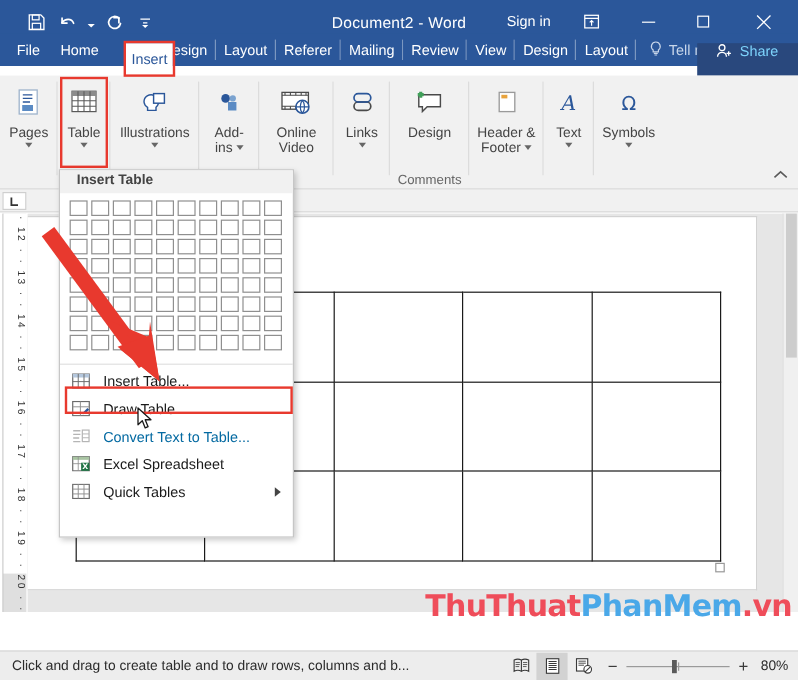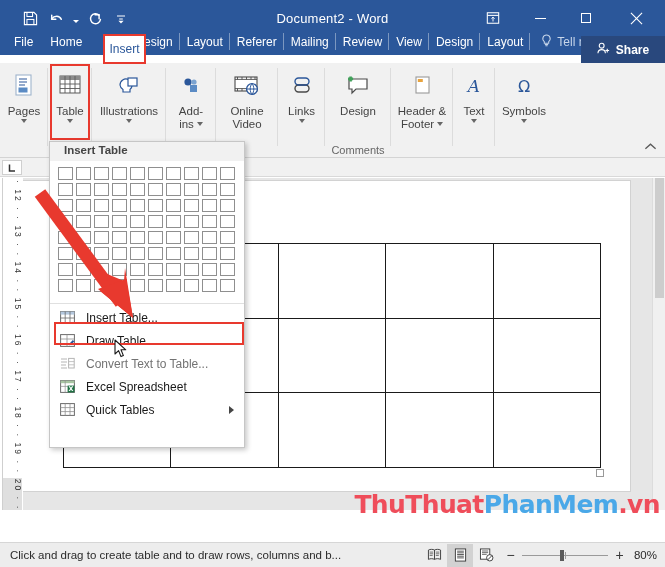--- a/index.html
+++ b/index.html
@@ -73,22 +73,22 @@
     display: flex; align-items: center; justify-content: center; width: 100%; height: 100%;
     font-size: 12px; color: #2b579a;
   }
   .insert-hl {
     position: absolute; left: 103px; top: 34px; width: 43px; height: 30px;
     border: 2px solid #e8392e; pointer-events: none; z-index: 6;
   }
   .tellme { display: flex; align-items: center; gap: 5px; color: #c8d6ea; padding: 0 9px 0 11px; }
   .share-btn {
     position: absolute; right: 0; top: 36px; height: 27px; width: 84px;
-    background: #29487d; display: flex; align-items: center; justify-content: center;
-    gap: 5px; color: #ffffff; font-size: 12px; font-weight: bold;
+    background: #29487d; display: flex; justify-content: center;
+    gap: 5px; color: #7dd3fc; font-size: 12px;
   }
 
   
   .ribbon {
     position: absolute; left: 0; top: 63px; width: 665px; height: 95px;
     background: #f1f1f1; border-bottom: 1px solid #d4d4d4;
   }
   .rgroups { display: flex; align-items: flex-start; height: 95px; }
   .rgroup {
     position: relative; height: 95px; display: flex; flex-direction: column;
@@ -185,21 +185,21 @@
   .grid {
     position: relative; padding: 6px 0 4px 8px; display: grid;
     grid-template-columns: repeat(10, 18px); grid-auto-rows: 16px; gap: 0px;
   }
   .gcell { width: 15px; height: 13px; border: 1px solid #8f8f8f; background: #ffffff; }
   .tdrop-sep { height: 1px; background: #e0e0e0; margin: 4px 0 2px 0; }
   .mitem {
     display: flex; align-items: center; height: 23px; padding-left: 8px; gap: 10px;
     font-size: 12px; color: #1a1a1a; position: relative;
   }
-  .mitem.disabled { color: #737373; }
+  .mitem.disabled { color: #0369a1; }
   .mi-icon { width: 18px; height: 16px; display: flex; align-items: center; justify-content: center; }
   .submenu-arrow {
     position: absolute; right: 10px; width: 0; height: 0;
     border-top: 4px solid transparent; border-bottom: 4px solid transparent; border-left: 5px solid #444;
   }
   .mitem-hl {
     position: absolute; left: 4px; top: 180px; width: 190px; height: 23px;
     border: 2px solid #e8392e; z-index: 30; pointer-events: none;
   }
 
@@ -270,20 +270,21 @@
       <div class="qat-btn">
         <svg width="12" height="14" viewBox="0 0 12 14">
             <path d="M2 5h8M4.2 8h3.6" stroke="#fff" stroke-width="1.1"></path>
             <path d="M3.4 9.8l2.6 2.6 2.6-2.6z" fill="#fff"></path>
           </svg>
       </div>
     </div>
 
     <div class="doc-title">Document2  -  Word</div>
 
+    <div class="signin">Sign in</div>
 
     <div class="ribbon-display">
       <svg width="14" height="14" viewBox="0 0 16 16">
           <rect x="1.5" y="2" width="13" height="12" fill="none" stroke="#fff" stroke-width="1.2"></rect>
           <line x1="1.5" y1="5" x2="14.5" y2="5" stroke="#fff" stroke-width="1.2"></line>
           <path d="M8 12V7.2M6.2 8.8L8 7l1.8 1.8" stroke="#fff" stroke-width="1.1" fill="none"></path>
         </svg>
     </div>
     <div class="wbtn min">
         <div class="dash"></div>

